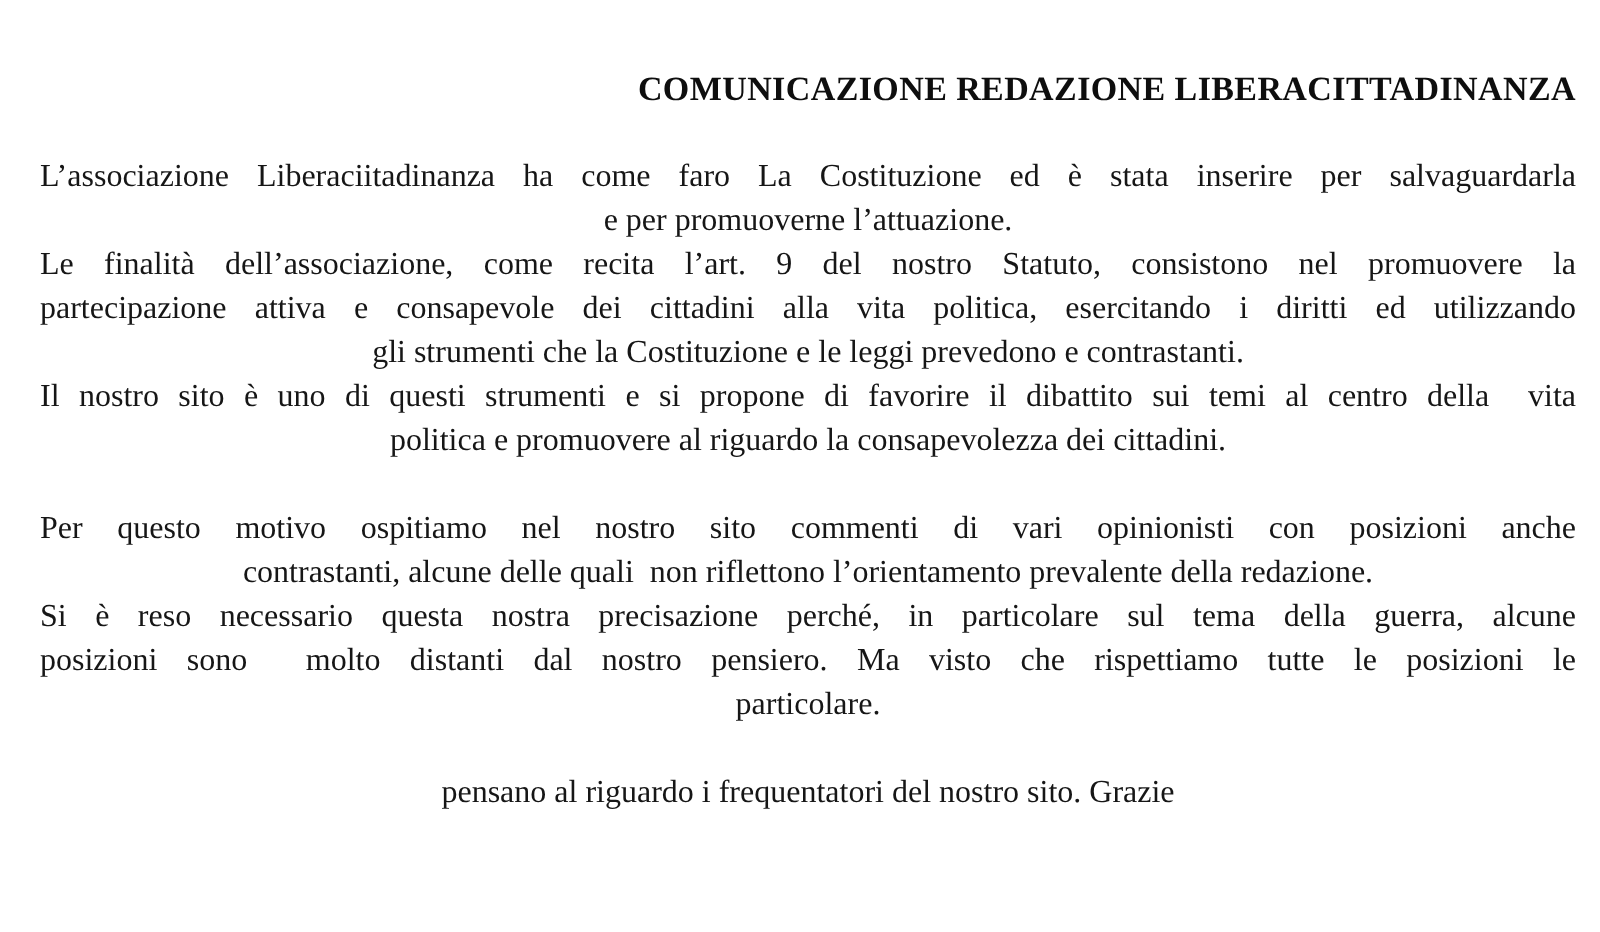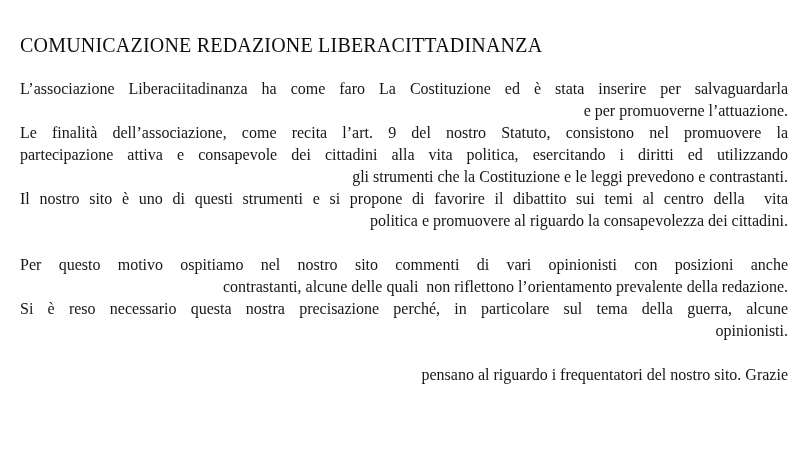--- a/index.html
+++ b/index.html
@@ -14,36 +14,36 @@
     color: #161616;
   }
   .page {
     width: 800px;
     height: 466px;
     background: #ffffff;
     padding: 34px 12px 0 20px;
     overflow: hidden;
   }
   .title {
-    font-size: 20px;
+    font-size: 17px;
     line-height: 22px;
     height: 22px;
-    font-weight: normal;
-    text-align: left;
+    font-weight: bold;
+    text-align: right;
     letter-spacing: 0.2px;
     color: #0e0e0e;
     margin-bottom: 22px;
     overflow: hidden;
   }
   .line {
     font-size: 16px;
     line-height: 22px;
     height: 22px;
     overflow: hidden;
-    text-align: right;
+    text-align: center;
   }
   .line.j {
     text-align: justify;
     text-align-last: justify;
   }
   .line.b {
     
   }
 </style>
 </head>
@@ -56,16 +56,17 @@
   <div class="line">e per promuoverne l’attuazione.</div>
   <div class="line j">Le finalità dell’associazione, come recita l’art. 9 del nostro Statuto, consistono nel promuovere la</div>
   <div class="line j">partecipazione attiva e consapevole dei cittadini alla vita politica, esercitando i diritti ed utilizzando</div>
   <div class="line">gli strumenti che la Costituzione e le leggi prevedono e contrastanti.</div>
   <div class="line j">Il nostro sito è uno di questi strumenti e si propone di favorire il dibattito sui temi al centro della&nbsp; vita</div>
   <div class="line">politica e promuovere al riguardo la consapevolezza dei cittadini.</div>
   <div class="line b"></div>
   <div class="line j">Per questo motivo ospitiamo nel nostro sito commenti di vari opinionisti con posizioni anche</div>
   <div class="line">contrastanti, alcune delle quali&nbsp; non riflettono l’orientamento prevalente della redazione.</div>
   <div class="line j">Si è reso necessario questa nostra precisazione perché, in particolare sul tema della guerra, alcune</div>
-  <div class="line">opinionisti.</div>
+  <div class="line j">posizioni sono&nbsp; molto distanti dal nostro pensiero. Ma visto che rispettiamo tutte le posizioni le</div>
+  <div class="line">particolare.</div>
   <div class="line b"></div>
   <div class="line">pensano al riguardo i frequentatori del nostro sito. Grazie</div>
 </div>
 
 </body></html>

